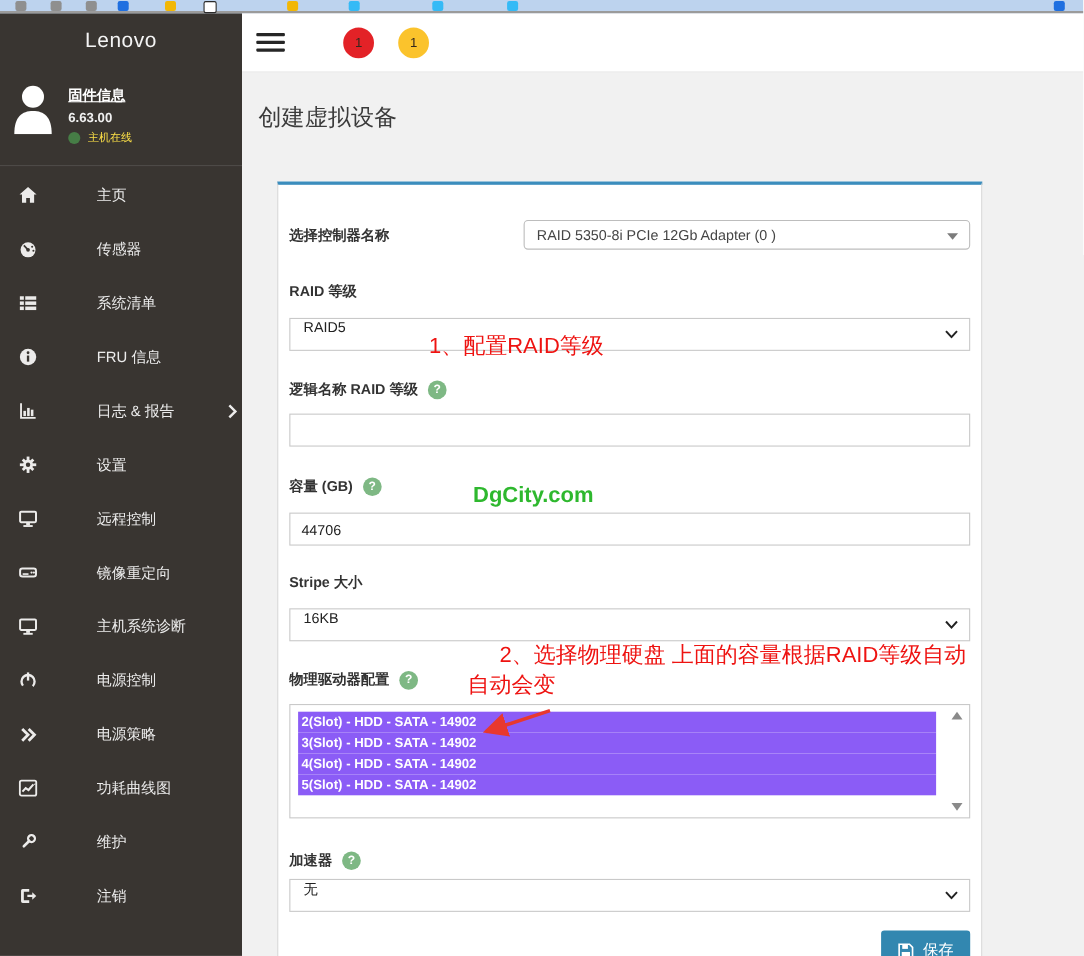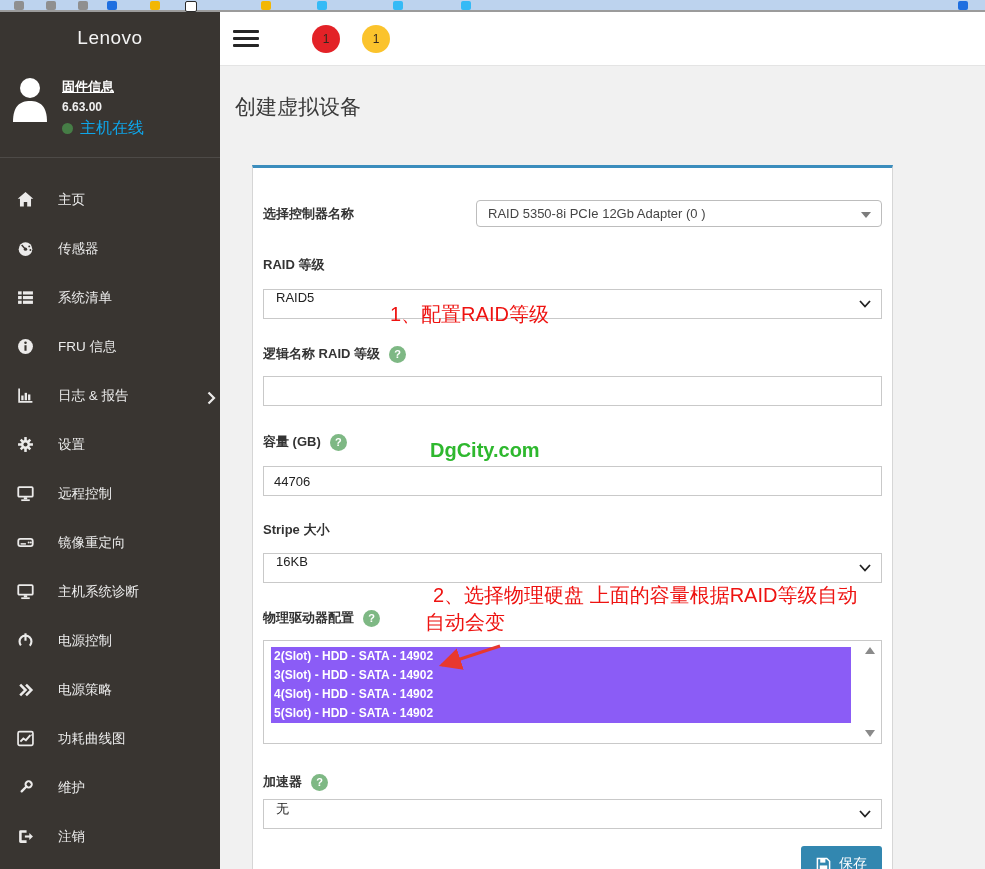--- a/index.html
+++ b/index.html
@@ -14,25 +14,25 @@
   
   .sidebar{position:absolute;left:0;top:12px;width:220px;height:857px;
     background:#393531;color:#eee;}
   .brand{height:52px;display:flex;align-items:center;justify-content:center;
     font-size:19px;color:#f4f4f4;letter-spacing:.5px;}
   .userbox{display:flex;padding:12px 12px 14px 10px;gap:12px;}
   .avatar{width:40px;height:46px;flex:none;}
   .user-info{display:flex;flex-direction:column;gap:4px;padding-top:2px;}
   .fw-link{color:#fff;font-weight:bold;font-size:13px;text-decoration:underline;}
   .version{color:#f0f0f0;font-weight:bold;font-size:12px;}
-  .status{display:flex;align-items:center;gap:7px;font-size:16px;color:#0ea5e9;}
+  .status{display:flex;align-items:center;gap:7px;font-size:10px;color:#fde047;}
   .dot{width:11px;height:11px;border-radius:50%;background:#467d46;}
   .sep{border-top:1px solid #4d4a47;margin:4px 0 2px 0;}
-  .menu-item{display:flex;align-items:flex-end;height:49px;padding:0 4px 0 16px;
-    cursor:pointer;color:#ececec;}
+  .menu-item{display:flex;align-items:center;height:49px;padding:0 4px 0 16px;
+    cursor:pointer;color:#ececec;gap:30px;}
   .menu-item .mi-icon{width:24px;height:20px;flex:none;display:flex;
     align-items:center;justify-content:flex-start;}
   .menu-item .mi-label{margin-left:18px;font-size:13.5px;}
   .menu-item .mi-chevron{margin-left:auto;display:flex;align-items:center;}
 
   
   .topbar{position:absolute;left:220px;top:12px;right:0;height:53px;background:#fff;
     border-bottom:1px solid #e4e4e4;display:flex;align-items:center;}
   .hamburger{margin-left:13px;width:26px;cursor:pointer;}
   .hamburger div{height:3px;background:#262626;margin:4px 0;border-radius:1px;}
@@ -392,21 +392,21 @@
             <rect x="4" y="9" width="8" height="5.5" fill="#fff"></rect>
           </svg>
           <span>保存</span>
         </button>
       </div>
     </div>
   </div>
 
   <div class="anno" style="left:390px;top:301px;">1、配置RAID等级</div>
   <div class="watermark">DgCity.com</div>
-  <div class="anno" style="left:433px;top:582px;">2、选择物理硬盘 上面的容量根据RAID等级自动</div>
+  <div class="anno" style="left:454px;top:582px;">2、选择物理硬盘 上面的容量根据RAID等级自动</div>
   <div class="anno" style="left:425px;top:609px;">自动会变</div>
   <svg class="arrow-svg" width="85" height="36">
     <defs>
       <marker id="ah" markerWidth="9" markerHeight="9" refX="6" refY="3.5" orient="auto">
         <path d="M0,0 L7,3.5 L0,7 Z" fill="#e8382e"></path>
       </marker>
     </defs>
     <line x1="72" y1="8" x2="14" y2="27" stroke="#e8382e" stroke-width="3.2" marker-end="url(#ah)"></line>
   </svg>
 

